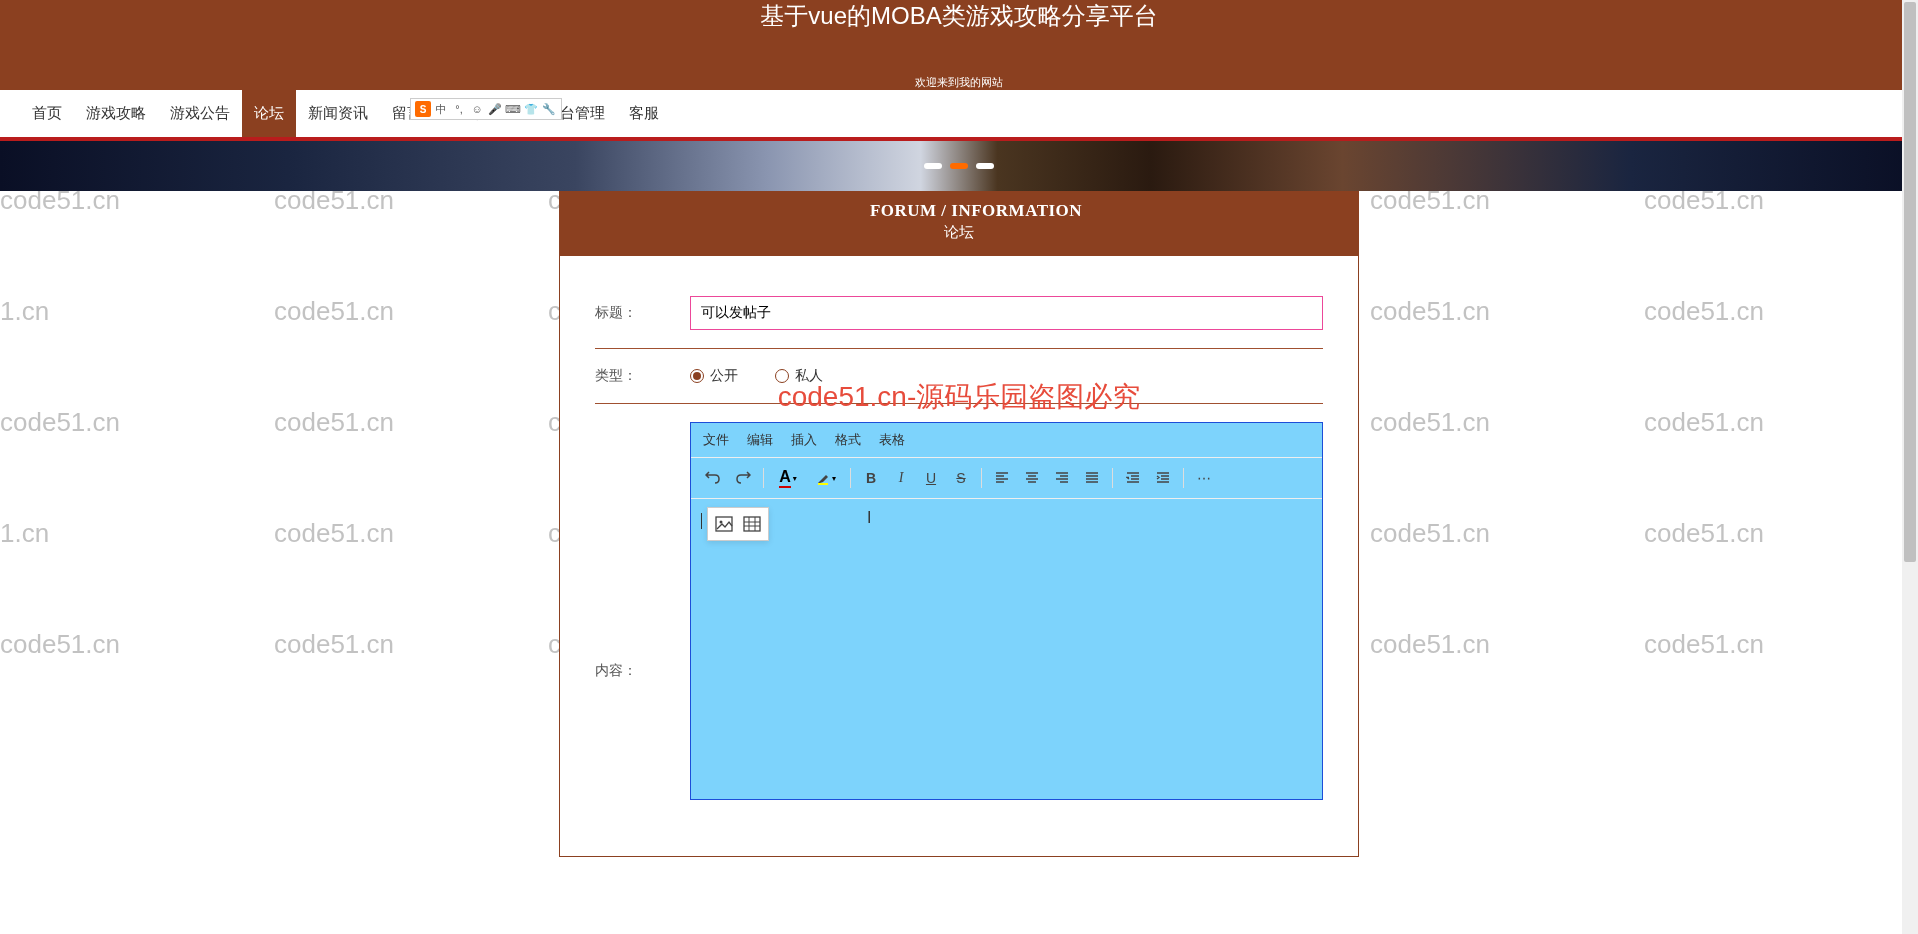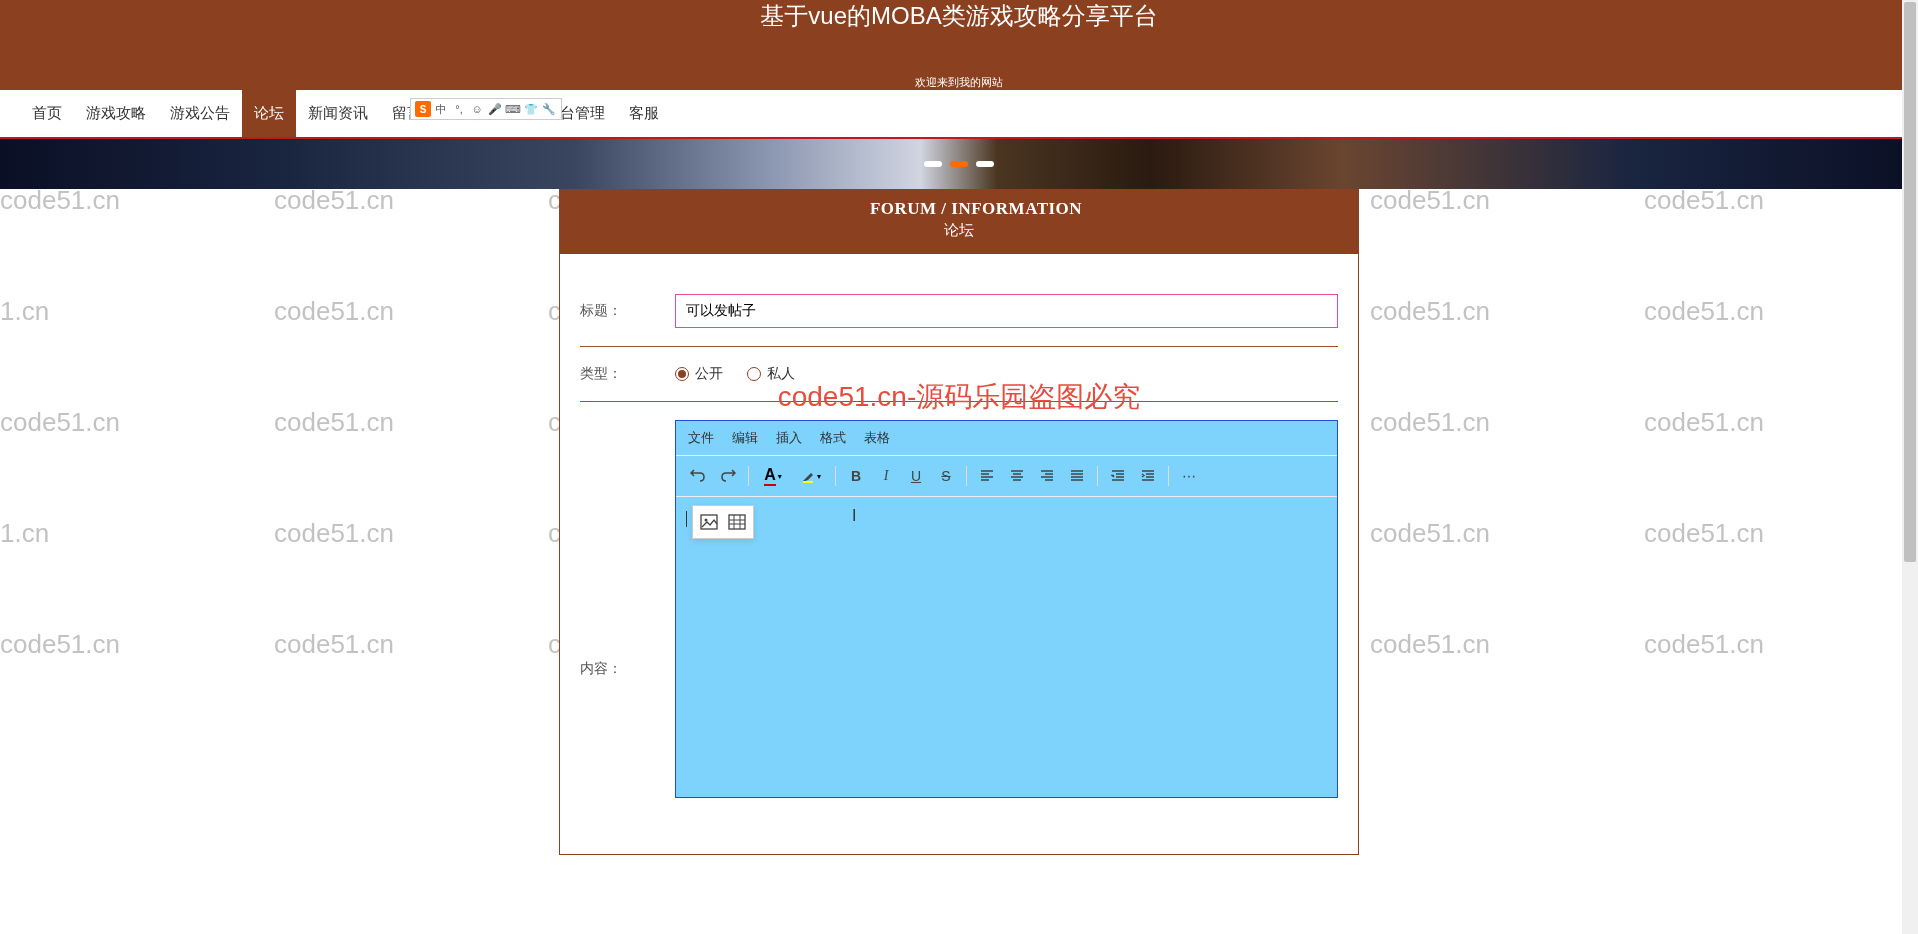--- a/index.html
+++ b/index.html
@@ -3,40 +3,40 @@
 <meta charset="utf-8">
 <style>
 * { margin: 0; padding: 0; box-sizing: border-box; }
 body { font-family: "Microsoft YaHei", Arial, sans-serif; background: #fff; position: relative; overflow-x: hidden; }
 .watermark-layer { position: fixed; top: 4px; left: 0; width: 100%; height: 100%; pointer-events: none; z-index: 0; }
 .watermark-row { display: flex; justify-content: space-around; margin-bottom: 80px; }
 .watermark { color: #999; font-size: 26px; font-weight: 400; opacity: 0.6; flex: 1; }
 .header { background: #8b4020; height: 90px; display: flex; align-items: center; justify-content: space-between; padding: 0 30px; position: relative; z-index: 2; flex-direction: column; }
 .site-title { color: #fff; font-size: 24px; font-weight: 400; }
 .welcome { color: #fff; font-size: 11px; text-align: center; }
-.nav { background: #fff; display: flex; align-items: center; padding: 0 20px; border-bottom: 2px solid #b91c1c; position: relative; z-index: 2; }
+.nav { background: #fff; display: flex; align-items: center; padding: 0 20px; border-bottom: 4px solid #b91c1c; position: relative; z-index: 2; }
 .nav-item { padding: 14px 12px; font-size: 15px; color: #333; cursor: pointer; }
 .nav-item.active { background: #8b4020; color: #fff; }
 .ime-toolbar { position: absolute; left: 410px; top: 8px; display: flex; align-items: center; gap: 2px; background: #fff; border: 1px solid #ccc; padding: 2px 4px; font-size: 12px; }
 .ime-icon { width: 16px; height: 16px; background: #ff6b00; border-radius: 2px; display: inline-flex; align-items: center; justify-content: center; color: #fff; font-size: 10px; font-weight: bold; }
 .ime-item { width: 16px; height: 16px; display: inline-flex; align-items: center; justify-content: center; font-size: 11px; color: #555; }
 .banner { height: 50px; background: linear-gradient(90deg, #0a0f25 0%, #1a2540 15%, #3a4560 30%, #8a95b0 40%, #d0d5e0 48%, #4a3520 52%, #2a1a10 60%, #6a4530 70%, #1a2540 85%, #0a0f25 100%); position: relative; z-index: 2; display: flex; align-items: center; justify-content: center; }
 .dots { display: flex; gap: 8px; }
 .dot { width: 18px; height: 6px; border-radius: 3px; background: #fff; }
 .dot.active { background: #ff6b00; }
 .main { width: 800px; margin: 0 auto; position: relative; z-index: 2; }
 .section-header { background: #8b4020; color: #fff; text-align: center; padding: 10px 0 14px; }
 .section-title-en { font-size: 17px; font-weight: bold; letter-spacing: 0.5px; font-family: serif; margin-left: 34px; }
 .section-title-cn { font-size: 15px; margin-top: 2px; }
-.form-card { background: #fff; border: 1px solid #8b4020; border-top: none; padding: 40px 20px 20px; }
+.form-card { background: #fff; border: 1px solid #8b4020; border-top: none; padding: 40px 35px 20px; }
 .form-row { display: flex; align-items: center; padding-bottom: 18px; margin-bottom: 18px; border-bottom: 1px solid #a05030; }
 .form-row.no-border { border-bottom: none; align-items: flex-start; }
 .form-label { width: 95px; font-size: 14px; color: #555; }
 .form-input { flex: 1; border: 1px solid #ec4899; padding: 8px 10px; font-size: 14px; color: #000000; outline: none; }
-.radio-group { display: flex; gap: 24px; align-items: flex-end; }
+.radio-group { display: flex; gap: 37px; align-items: flex-end; }
 .radio-item { display: flex; align-items: center; gap: 6px; font-size: 14px; color: #333; cursor: pointer; }
 .radio-circle { width: 14px; height: 14px; border: 1px solid #8b4020; border-radius: 50%; display: flex; align-items: center; justify-content: center; }
 .radio-circle.checked::after { content: ''; width: 8px; height: 8px; background: #8b4020; border-radius: 50%; }
 .editor { flex: 1; border: 1px solid #1d4ed8; background: #7dd3fc; }
 .editor-menubar { display: flex; gap: 18px; padding: 8px 12px; font-size: 13px; color: #333; border-bottom: 1px solid #eee; }
 .editor-menu { cursor: pointer; }
 .editor-toolbar { display: flex; align-items: center; padding: 6px 8px; border-bottom: 1px solid #eee; gap: 2px; flex-wrap: wrap; }
 .tb-btn { width: 28px; height: 28px; display: flex; align-items: center; justify-content: center; cursor: pointer; color: #444; font-size: 14px; border-radius: 3px; }
 .tb-sep { width: 1px; height: 20px; background: #ddd; margin: 0 4px; }
 .tb-dd { width: 36px; height: 28px; display: flex; align-items: center; justify-content: center; cursor: pointer; position: relative; }

